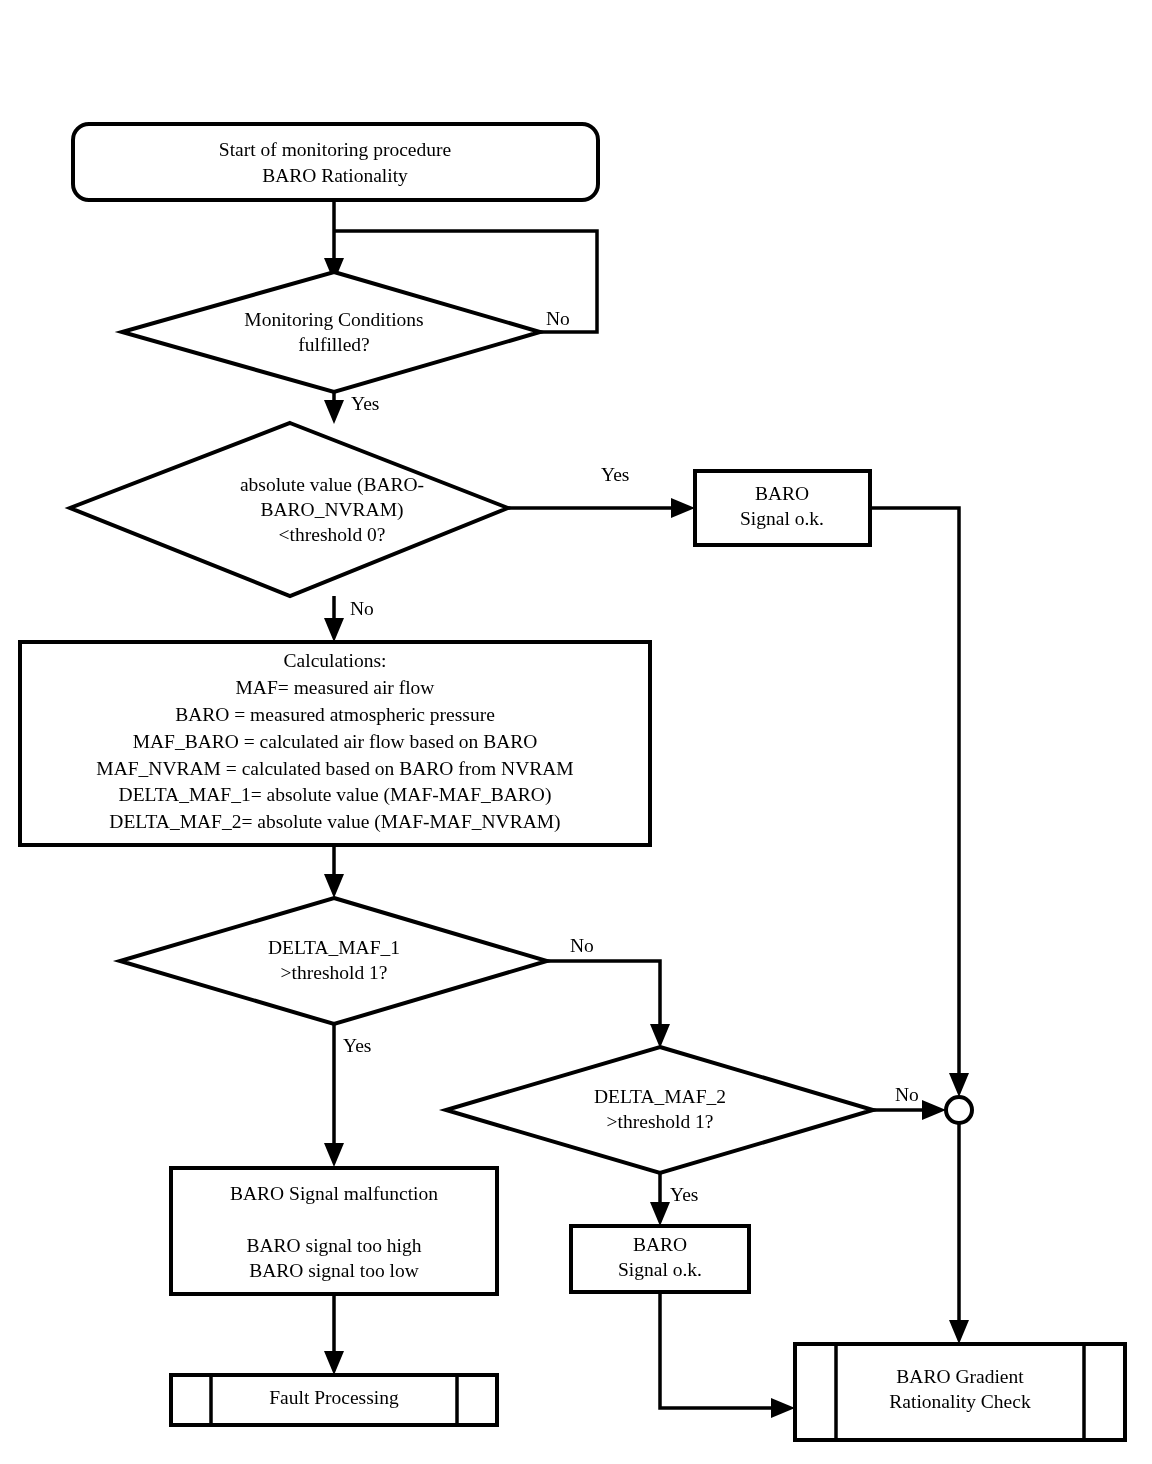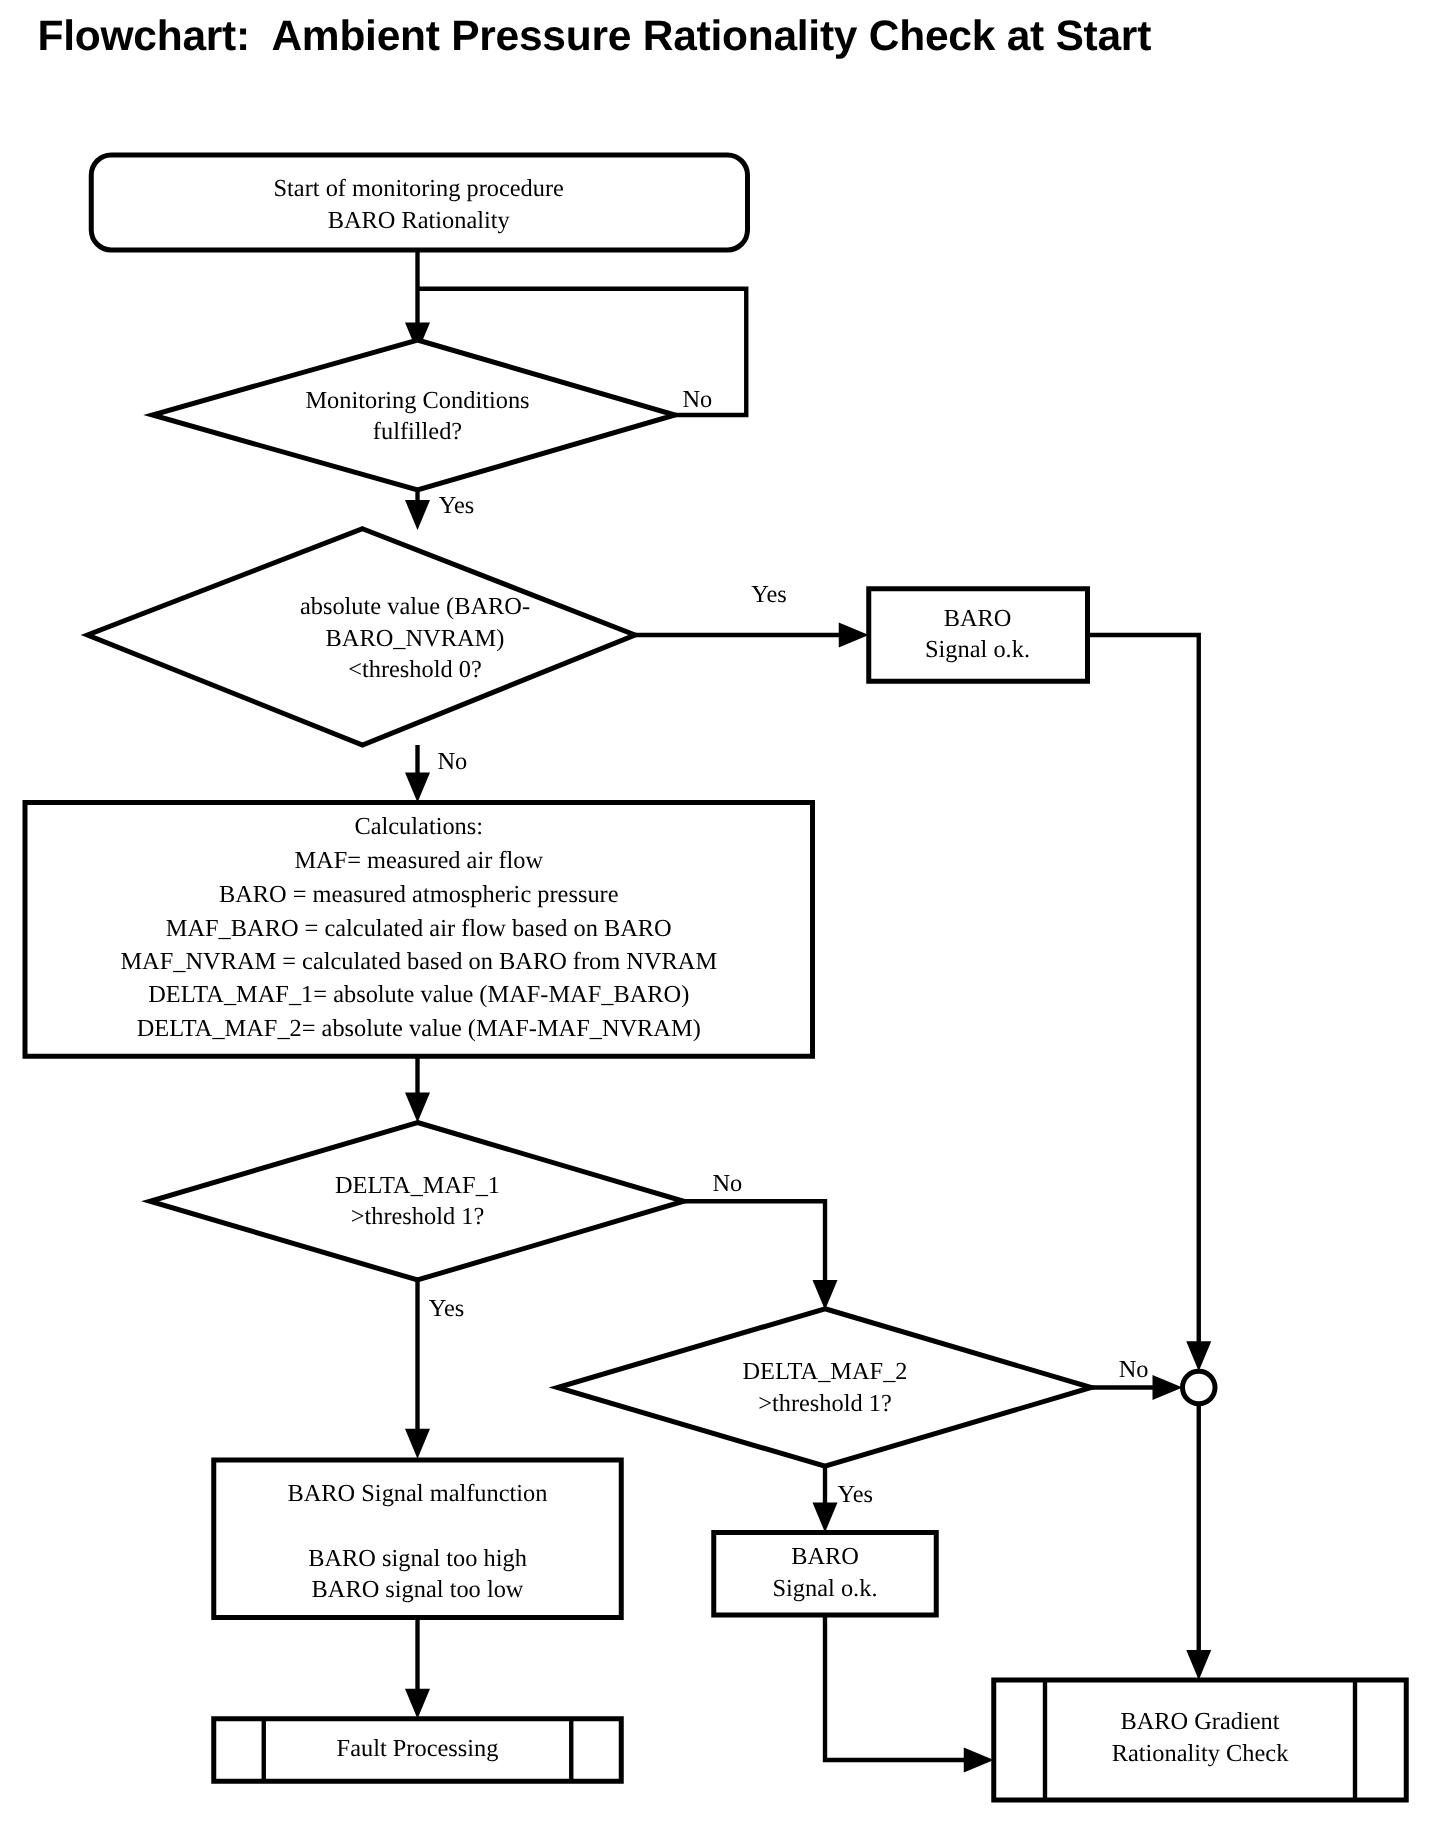--- a/index.html
+++ b/index.html
@@ -78,21 +78,20 @@
     fill: #000000;
     text-anchor: start;
     dominant-baseline: middle;
   }
 </style>
 </head>
 <body>
 
 <div id="page">
 
-  <div id="chart-title">Flowchart:  Ambient Pressure Rationality Check at Start</div>
 
   <svg id="flow" viewBox="0 0 1152 1464">
 
     <g>
       <path class="conn" d="M 334 200 L 334 270"></path>
       <polygon class="arrowhead" points="334,282 324,258 344,258"></polygon>
     </g>
 
     <g>
       <path class="conn" d="M 540 332 L 597 332 L 597 231 L 334 231"></path>

